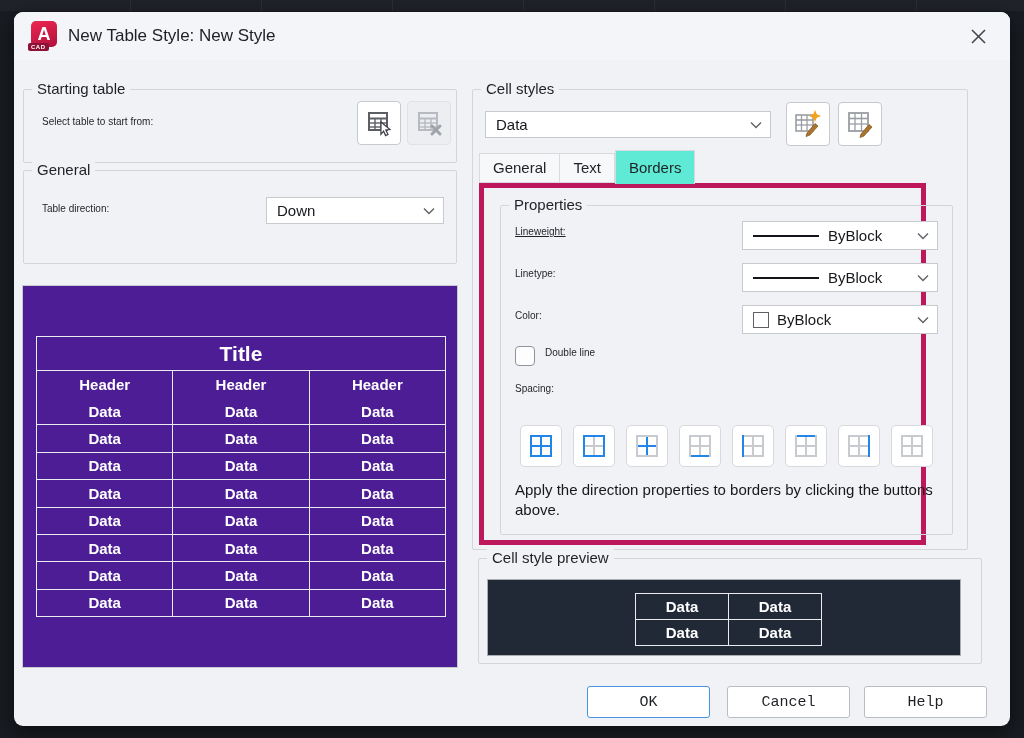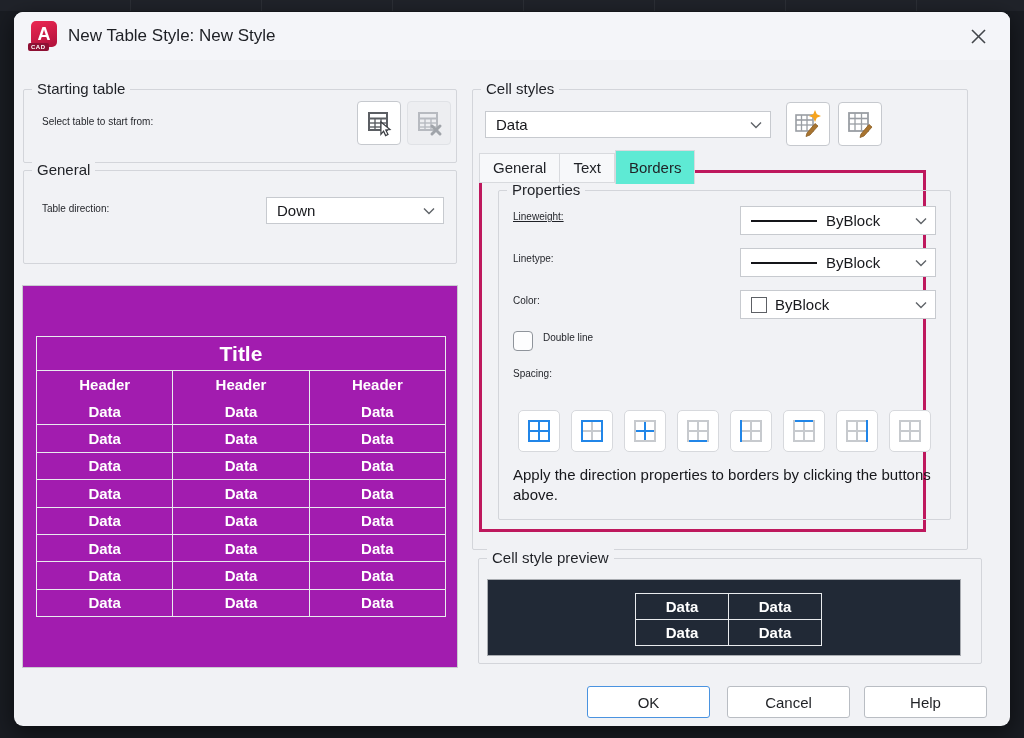--- a/index.html
+++ b/index.html
@@ -30,61 +30,61 @@
   .dropdown{position:absolute;background:#fff;border:1px solid #c7cacf;display:flex;
     align-items:center;padding:0 30px 0 10px;font-size:15px;color:#17181c;cursor:pointer;}
   .dropdown .chev{position:absolute;right:8px;top:50%;transform:translateY(-50%);}
   .line-sample{display:inline-block;width:66px;height:2px;background:#141519;margin-right:9px;}
   .color-swatch{display:inline-block;width:16px;height:16px;border:1px solid #5d6065;background:#fff;margin-right:8px;}
   .icon-btn{position:absolute;width:44px;height:44px;background:#fff;border:1px solid #c6c9ce;
     border-radius:4px;display:flex;align-items:center;justify-content:center;cursor:pointer;padding:0;}
   .icon-btn.disabled{background:#edeef1;border-color:#e0e2e6;cursor:default;}
   
   .preview-panel{position:absolute;left:8px;top:273px;width:436px;height:383px;
-    background:#a21caf;border:1px solid #c9cbd0;}
+    background:#4c1d95;border:1px solid #c9cbd0;}
   .ptable{position:absolute;left:13px;top:50px;width:410px;height:281px;display:flex;flex-direction:column;
     border:1px solid #e9ebee;}
   .ptable .trow{display:flex;border-top:1px solid #e9ebee;}
   .ptable .trow:first-child{border-top:none;}
   .ptable .cell{flex:1;display:flex;align-items:center;justify-content:center;color:#fff;
     font-weight:bold;border-left:1px solid #e9ebee;}
   .ptable .cell:first-child{border-left:none;}
   .ptable .title-row{height:33px;}
   .ptable .title-row .cell{font-size:21px;}
   .ptable .header-row{height:28px;}
   .ptable .header-row .cell,.ptable .data-row .cell{font-size:15px;}
   .ptable .data-row{flex:1;}
   
   .tabs{position:absolute;left:6px;top:61px;display:flex;align-items:flex-end;height:32px;z-index:2;}
   .tab{font-size:15px;color:#1f2126;padding:5px 13px 6px;background:#f7f8fa;
     border:1px solid #d8dade;border-left-width:0;cursor:pointer;}
   .tab:first-child{border-left-width:1px;}
   .tab.active{background:#5eead4;border-left-width:1px;border-bottom:none;padding-top:8px;padding-bottom:8px;
     margin-bottom:-1px;position:relative;}
-  .tab-panel{position:absolute;left:6px;top:80px;width:447px;height:362px;border:3px solid #be185d;}
+  .tab-panel{position:absolute;left:6px;top:93px;width:447px;height:362px;border:5px solid #be185d;}
   
   .prop-dd{left:241px;width:196px;height:29px;text-align:center;}
   .checkbox{position:absolute;width:20px;height:20px;border:1px solid #8f949b;border-radius:4px;background:#fdfdfe;cursor:pointer;}
   .spacing-input{position:absolute;left:241px;top:169px;width:196px;height:33px;background:#f5f6f8;
     border:1px solid #e2e4e8;color:#9ba0a8;font-size:15px;font-family:"Liberation Sans",sans-serif;padding:0 10px;}
   .border-btns{position:absolute;left:19px;top:219px;display:flex;gap:11px;}
   .border-btn{width:42px;height:42px;background:#fff;border:1px solid #d7d9dd;border-radius:5px;
     display:flex;align-items:center;justify-content:center;cursor:pointer;padding:0;}
   .apply-note{position:absolute;left:14px;top:274px;width:430px;font-size:15px;color:#17181c;line-height:1.35;}
   
   .csp-box{position:absolute;left:8px;top:20px;width:474px;height:77px;background:#212936;border:1px solid #a9acb1;}
   .csp-table{position:absolute;left:147px;top:13px;width:187px;height:53px;display:flex;flex-direction:column;border:1px solid #e9ebee;}
   .csp-table .trow{flex:1;display:flex;border-top:1px solid #e9ebee;}
   .csp-table .trow:first-child{border-top:none;}
   .csp-table .cell{flex:1;display:flex;align-items:center;justify-content:center;color:#fff;font-weight:bold;
     font-size:15px;border-left:1px solid #e9ebee;}
   .csp-table .cell:first-child{border-left:none;}
   
   .footer-btn{position:absolute;top:674px;width:123px;height:32px;background:#fff;border:1px solid #b9bdc3;
-    border-radius:3px;font-size:15px;color:#1f2125;font-family:Liberation Sans, sans-serif;cursor:pointer;}
+    border-radius:3px;font-size:15px;color:#1f2125;font-family:Liberation Mono, monospace;cursor:pointer;}
   .footer-btn.default{border-color:#4a93e0;}
 </style>
 </head>
 <body>
 
 <div class="app-top-strip"></div>
 
 <div class="dialog">
 
   <div class="title-bar">

